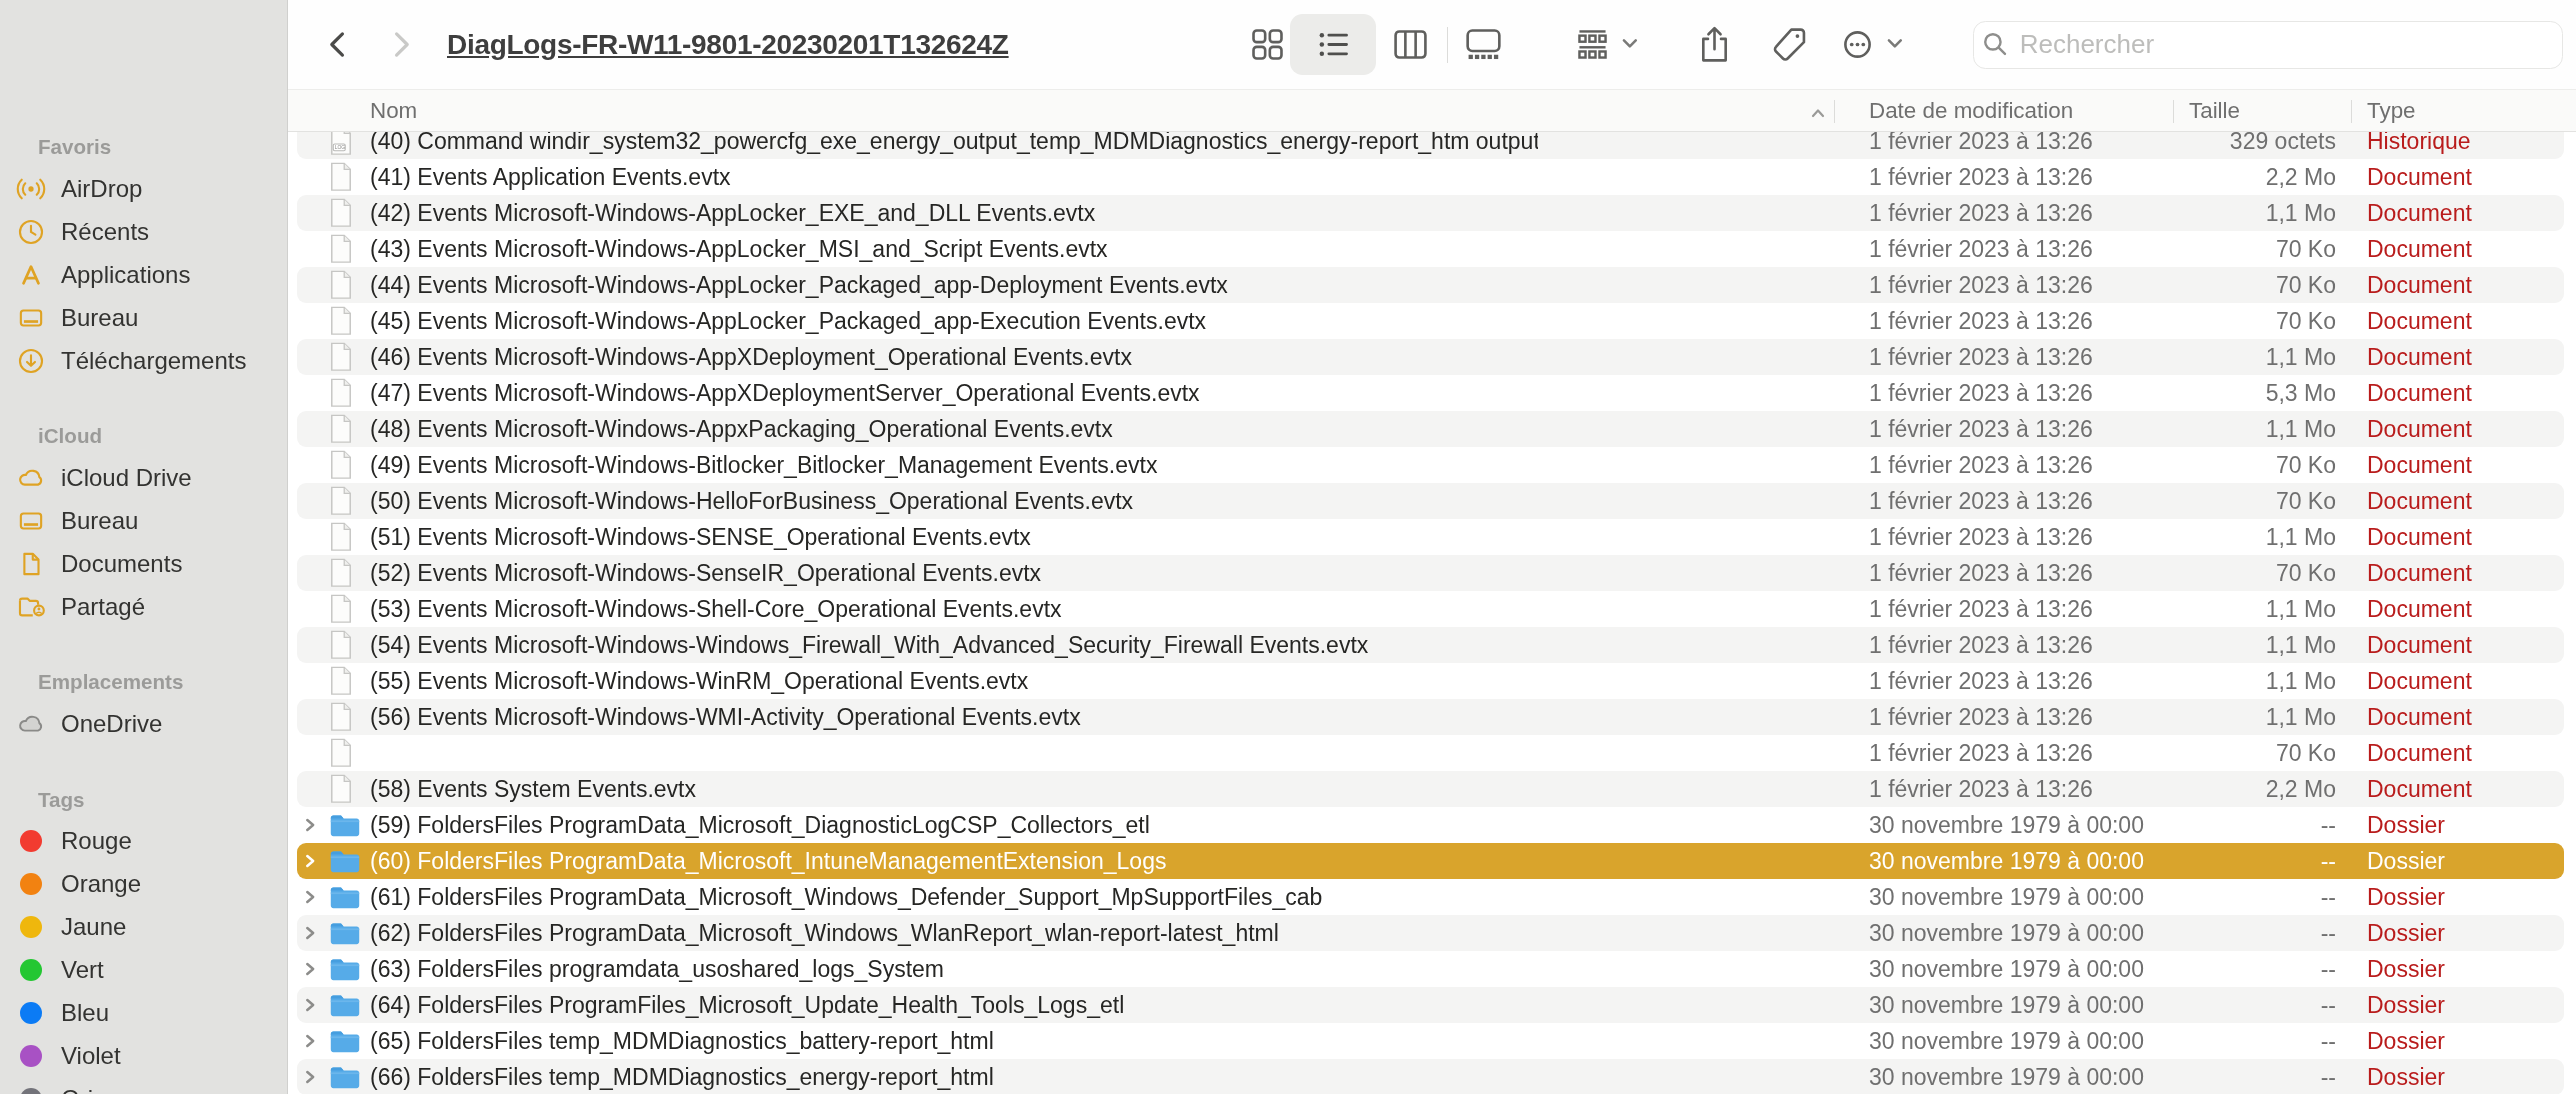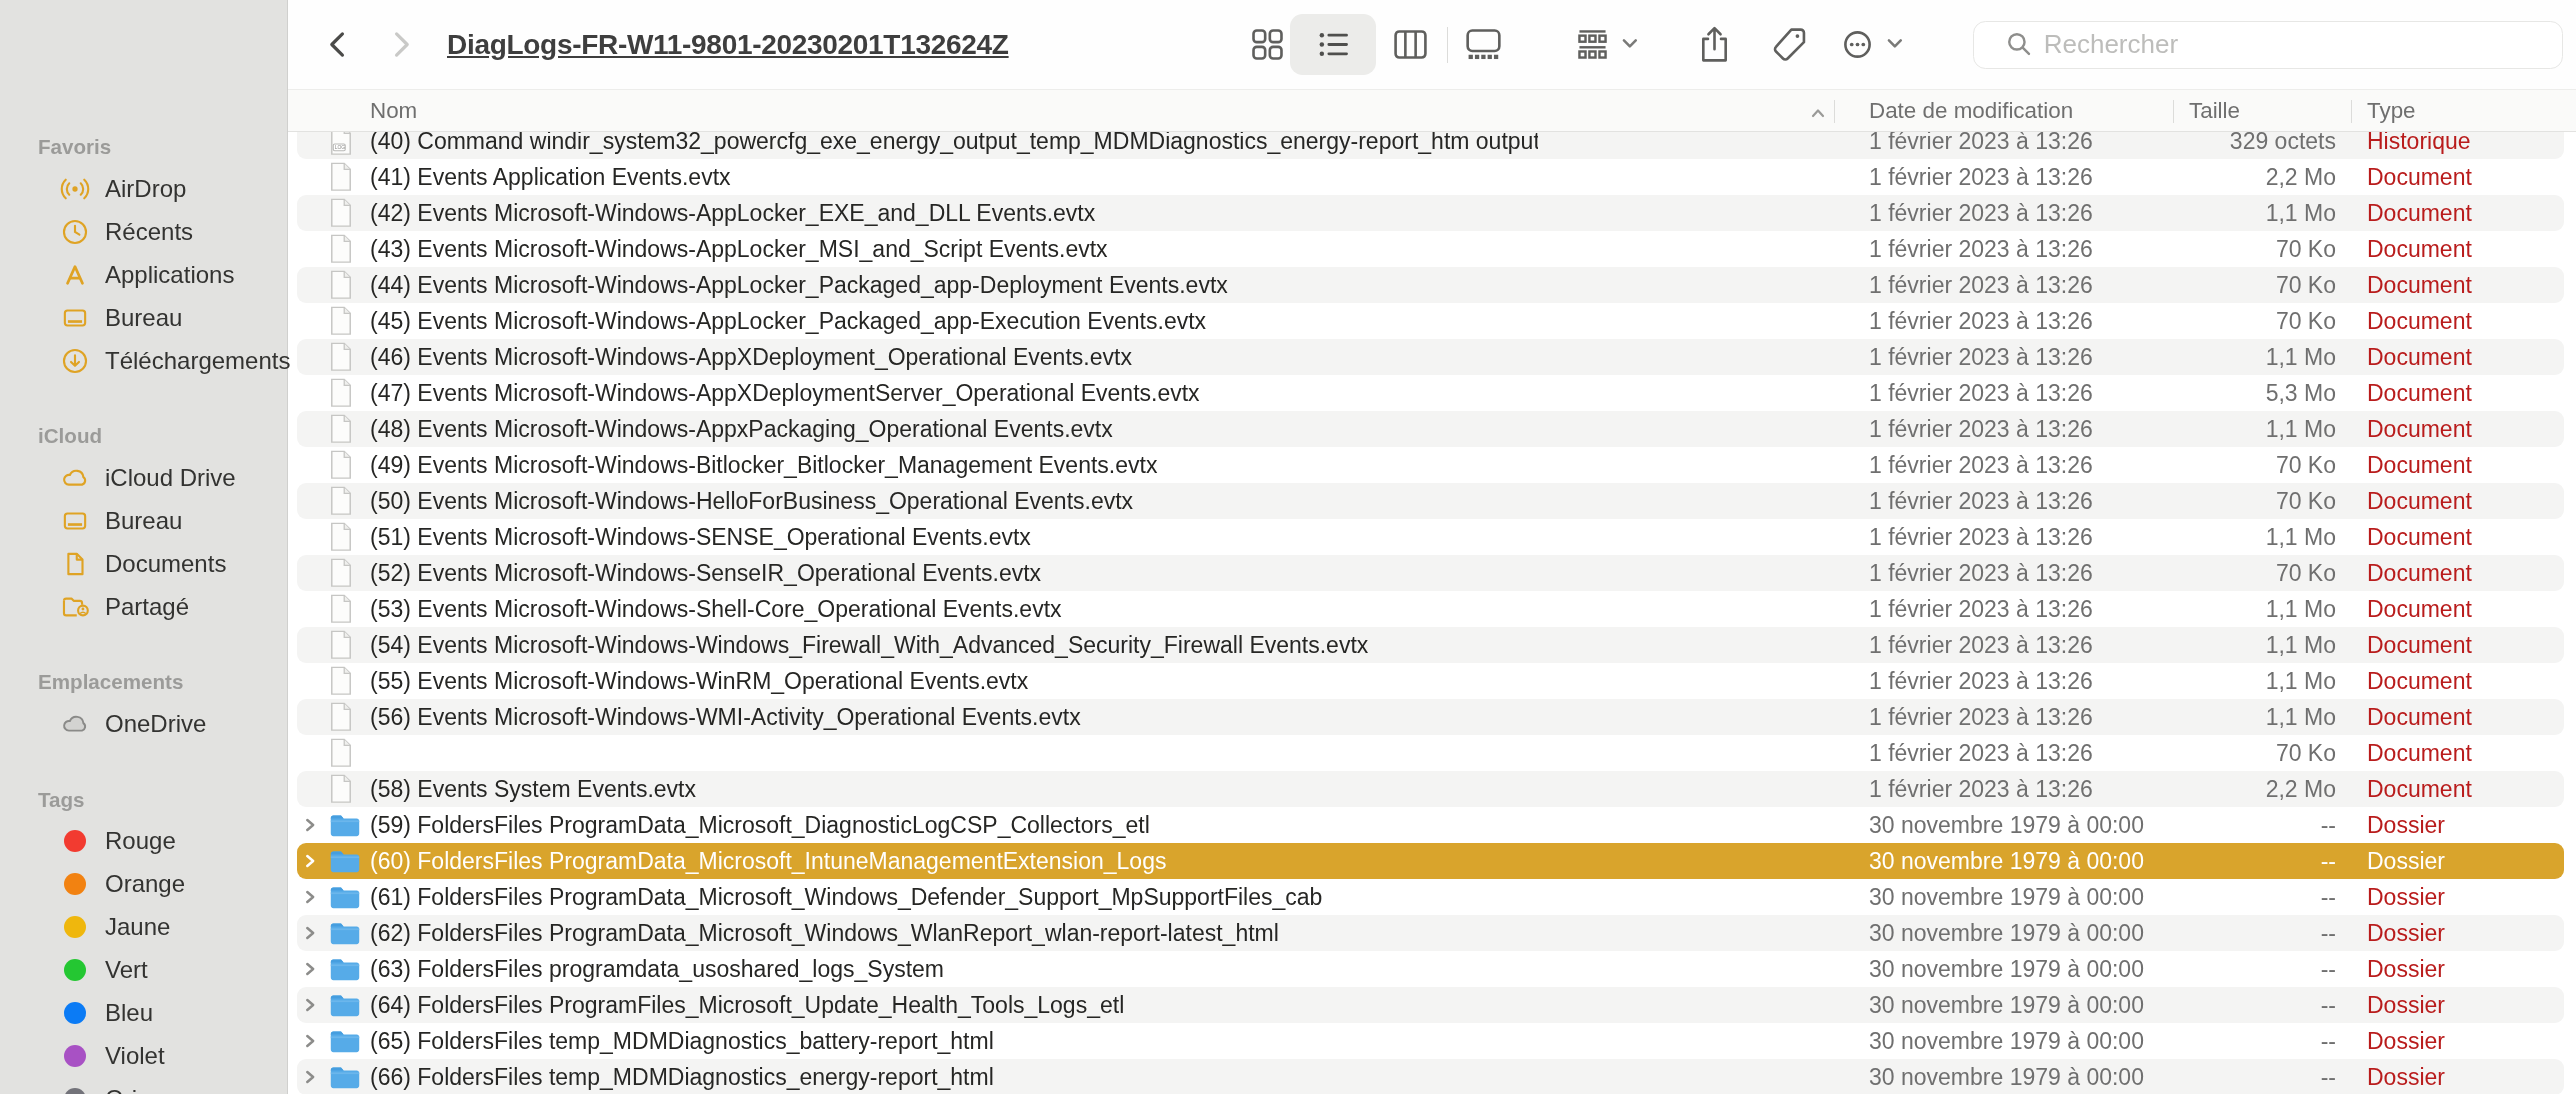--- a/index.html
+++ b/index.html
@@ -27,21 +27,21 @@
     z-index:10;
   }
   .side-section{ margin-bottom:39px;margin-top:40px; }
   .side-section-title{
     font-size:20.6px; font-weight:bold; color:#9B9B99;
     padding-left:38px; height:27px; line-height:27px;
     margin-bottom:7.2px;
   }
   .side-item{
     height:43px; display:flex; align-items:center;
-    padding-left:60px; gap:15px; cursor:default;
+    padding-left:16px; gap:15px; cursor:default;
   }
   .side-icon{ width:30px; height:30px; flex:0 0 30px; display:flex; align-items:center; justify-content:center; color:var(--accent); }
   .side-icon svg{ width:30px; height:30px; display:block; }
   .side-label{ font-size:24px; color:#333331; white-space:nowrap; }
   .tag-dot{ width:22.4px; height:22.4px; border-radius:50%; margin:0 3.6px; }
 
   
   .toolbar{
     position:absolute; left:288px; top:0; right:0; height:89px;
     background:#FEFEFE;
@@ -66,21 +66,21 @@
   .view-gallery{ left:1174px; }
   .grp{ left:1284px; gap:7.2px; }
   .share{ left:1406px; }
   .tag-btn{ left:1481px; }
   .more{ left:1549px; gap:7.2px; }
   .chev-sm{ color:#7A7A78; }
 
   .search-field{
     position:absolute; left:1685px; top:20.6px; width:590px; height:48px;
     background:#ffffff; border:1.8px solid #E7E7E5; border-radius:12.5px;
-    display:flex; align-items:center; padding:0 30px; gap:10.7px;
+    display:flex; align-items:center; padding:0 6px; gap:10.7px;
   }
   .search-field input{
     border:none; outline:none; flex:1; font-size:26px; color:#444;
     font-family:"Liberation Sans", sans-serif; background:transparent;
   }
   .search-field input::placeholder{ color:#BDBDBB; }
 
   
   .content{ position:absolute; left:288px; top:89px; right:0; bottom:0; background:#fff; }
 

